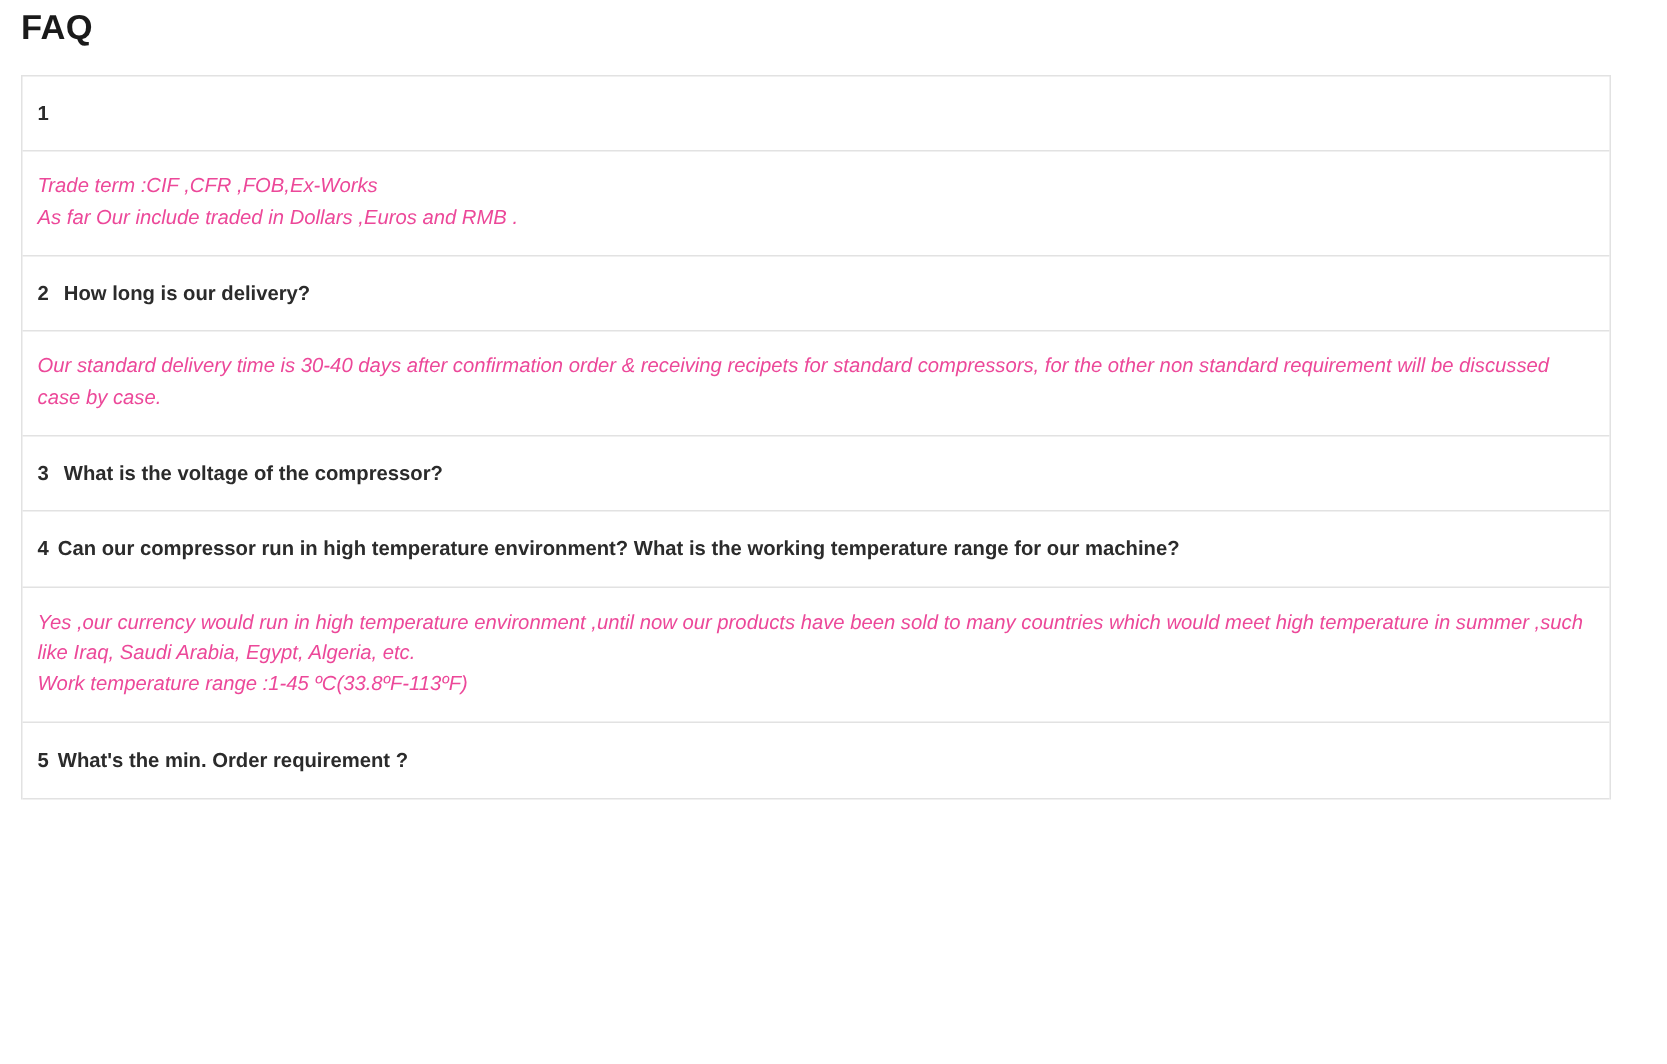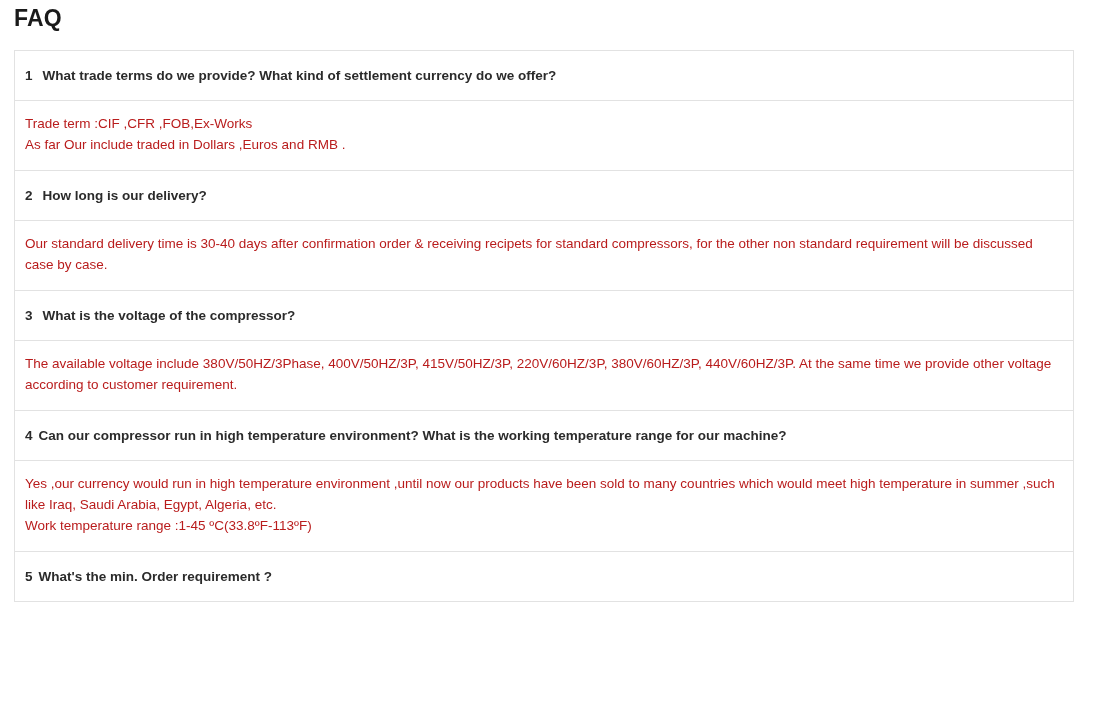--- a/index.html
+++ b/index.html
@@ -56,41 +56,41 @@
     display: inline-block;
     margin-right: 10px;
     font-weight: bold;
   }
   .faq-q .num.tight {
     margin-right: 6px;
   }
   .faq-a {
     padding: 13px 10px 14px 10px;
     font-size: 13.5px;
-    color: #b91c1c;
+    color: #ec4899;
     line-height: 1.55;
     font-weight: normal;
+    font-style: italic;
   }
   .faq-a .line {
     display: block;
   }
 </style>
 </head>
 <body>
 
 <div class="page">
 
   <div class="faq-title">FAQ</div>
 
   <div class="faq-table">
 
     <div class="faq-row">
       <div class="faq-q">
         <span class="num">1</span>
-        <span>What trade terms do we provide? What kind of settlement currency do we offer?</span>
       </div>
     </div>
     <div class="faq-row">
       <div class="faq-a">
         <span class="line">Trade term :CIF ,CFR ,FOB,Ex-Works</span>
         <span class="line">As far Our include traded in Dollars ,Euros and RMB .</span>
       </div>
     </div>
 
     <div class="faq-row">
@@ -104,25 +104,20 @@
         <span class="line">Our standard delivery time is 30-40 days after confirmation order &amp; receiving recipets for standard compressors, for the other non standard requirement will be discussed case by case.</span>
       </div>
     </div>
 
     <div class="faq-row">
       <div class="faq-q">
         <span class="num">3</span>
         <span>What is the voltage of the compressor?</span>
       </div>
     </div>
-    <div class="faq-row">
-      <div class="faq-a">
-        <span class="line">The available voltage include 380V/50HZ/3Phase, 400V/50HZ/3P, 415V/50HZ/3P, 220V/60HZ/3P, 380V/60HZ/3P, 440V/60HZ/3P. At the same time we provide other voltage  according to customer requirement.</span>
-      </div>
-    </div>
 
     <div class="faq-row">
       <div class="faq-q">
         <span class="num tight">4</span>
         <span>Can our compressor run in high temperature environment? What is the working temperature range for our machine?</span>
       </div>
     </div>
     <div class="faq-row">
       <div class="faq-a">
         <span class="line">Yes ,our currency would run in high temperature environment ,until now our products have been sold to many countries which would meet high temperature in summer ,such like Iraq, Saudi Arabia, Egypt, Algeria, etc.</span>

